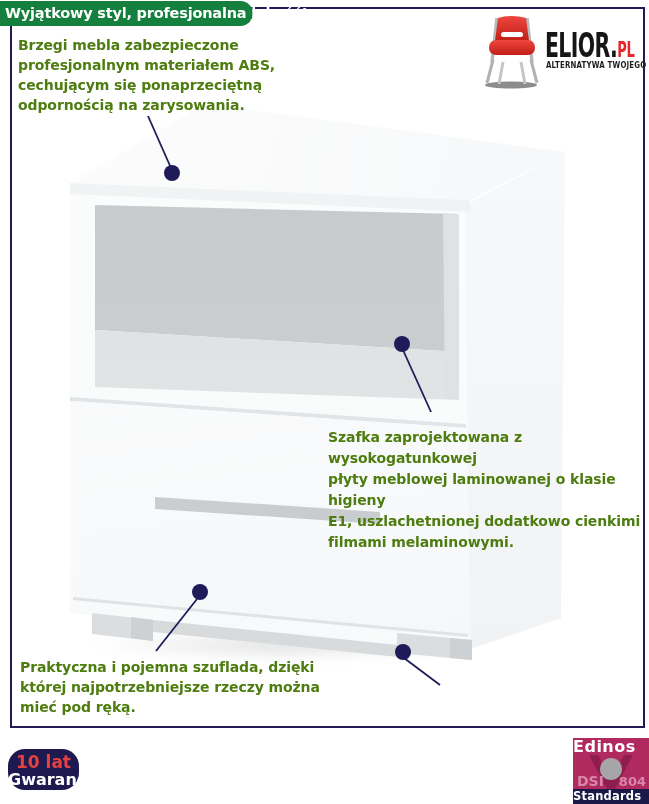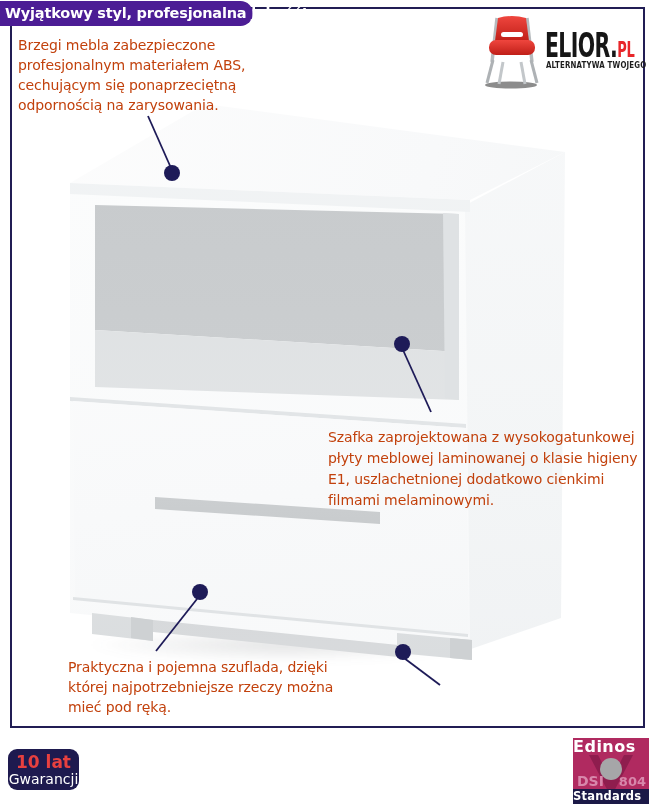--- a/index.html
+++ b/index.html
@@ -8,21 +8,21 @@
     font-family:"DejaVu Sans","Liberation Sans",sans-serif;
   }
   
   .rule{position:absolute;background:#211d54;}
   .rule-top{left:248px;top:7px;width:396px;height:2px;}
   .rule-right{left:643px;top:7px;width:2px;height:721px;}
   .rule-bottom{left:10px;top:726px;width:635px;height:2px;}
   .rule-left{left:10px;top:24px;width:2px;height:702px;}
   
   .banner{
-    position:absolute;left:0;top:1px;width:253px;height:25px;background:#4c1d95;
+    position:absolute;left:0;top:1px;width:253px;height:25px;background:#15803d;
     border-radius:0 13px 13px 0;color:#fff;font-weight:bold;font-size:14.5px;
     line-height:25px;padding-left:5px;box-sizing:border-box;letter-spacing:-0.2px;
     white-space:nowrap;
   }
   
   .logo{position:absolute;left:483px;top:14px;width:160px;height:78px;}
   .logo-chair{position:absolute;left:0;top:0;}
   .logo-text{position:absolute;left:62px;top:12px;transform:scaleX(.62);transform-origin:left top;white-space:nowrap;}
   .logo-brand{font-size:33px;font-weight:bold;color:#161616;letter-spacing:-1px;}
   .logo-tld{font-size:21px;font-weight:bold;color:#e8262a;letter-spacing:-0.5px;}
@@ -64,34 +64,34 @@
   .s-foot-left-side{clip-path:polygon(131px 617px,153px 620px,153px 641px,131px 638px);
     background:#ced1d3;}
   .s-foot-right{clip-path:polygon(397px 633px,472px 640px,472px 660px,397px 653px);
     background:linear-gradient(180deg,#edeff0 0%,#d6d9db 100%);}
   .s-foot-right-side{clip-path:polygon(450px 638px,472px 640px,472px 660px,450px 658px);
     background:#ced1d3;}
   
   .ann{position:absolute;left:0;top:0;pointer-events:none;}
   
   .callout{
-    position:absolute;color:#c2410c;font-weight:normal;font-size:14px;line-height:20px;
+    position:absolute;color:#4d7c0f;font-weight:bold;font-size:14px;line-height:20px;
     white-space:pre-line;letter-spacing:-0.1px;
   }
   .callout-abs{left:18px;top:35px;}
   .callout-board{left:328px;top:427px;line-height:21px;}
-  .callout-drawer{left:20px;top:657px;margin-left:48px;}
+  .callout-drawer{left:20px;top:657px;}
   .callout-feet{left:351px;top:688px;}
   
   .badge-guarantee{
     position:absolute;left:8px;top:749px;width:71px;height:41px;background:#1e1a4f;
-    border-radius:9px;text-align:center;
+    border-radius:17px;text-align:center;
   }
   .bg-line1{color:#e8403f;font-weight:bold;font-size:17px;line-height:22px;margin-top:2px;}
-  .bg-line2{color:#ffffff;font-weight:normal;font-size:14px;line-height:13px;}
+  .bg-line2{color:#ffffff;font-weight:bold;font-size:16px;line-height:13px;}
   
   .badge-edinos{
     position:absolute;left:571px;top:736px;width:78px;height:68px;background:#b02a60;
     border-left:2px solid #fff;border-top:2px solid #fff;box-sizing:border-box;overflow:hidden;
   }
   .ed-brand{color:#fff;font-weight:bold;font-size:16px;line-height:18px;text-align:left;letter-spacing:0.5px;}
   .ed-v{position:absolute;left:14px;top:17px;}
   .ed-dsi{position:absolute;left:4px;bottom:15px;color:#d887ab;font-weight:bold;font-size:14px;}
   .ed-804{position:absolute;right:3px;bottom:15px;color:#d887ab;font-weight:bold;font-size:13px;}
   .ed-standards{

